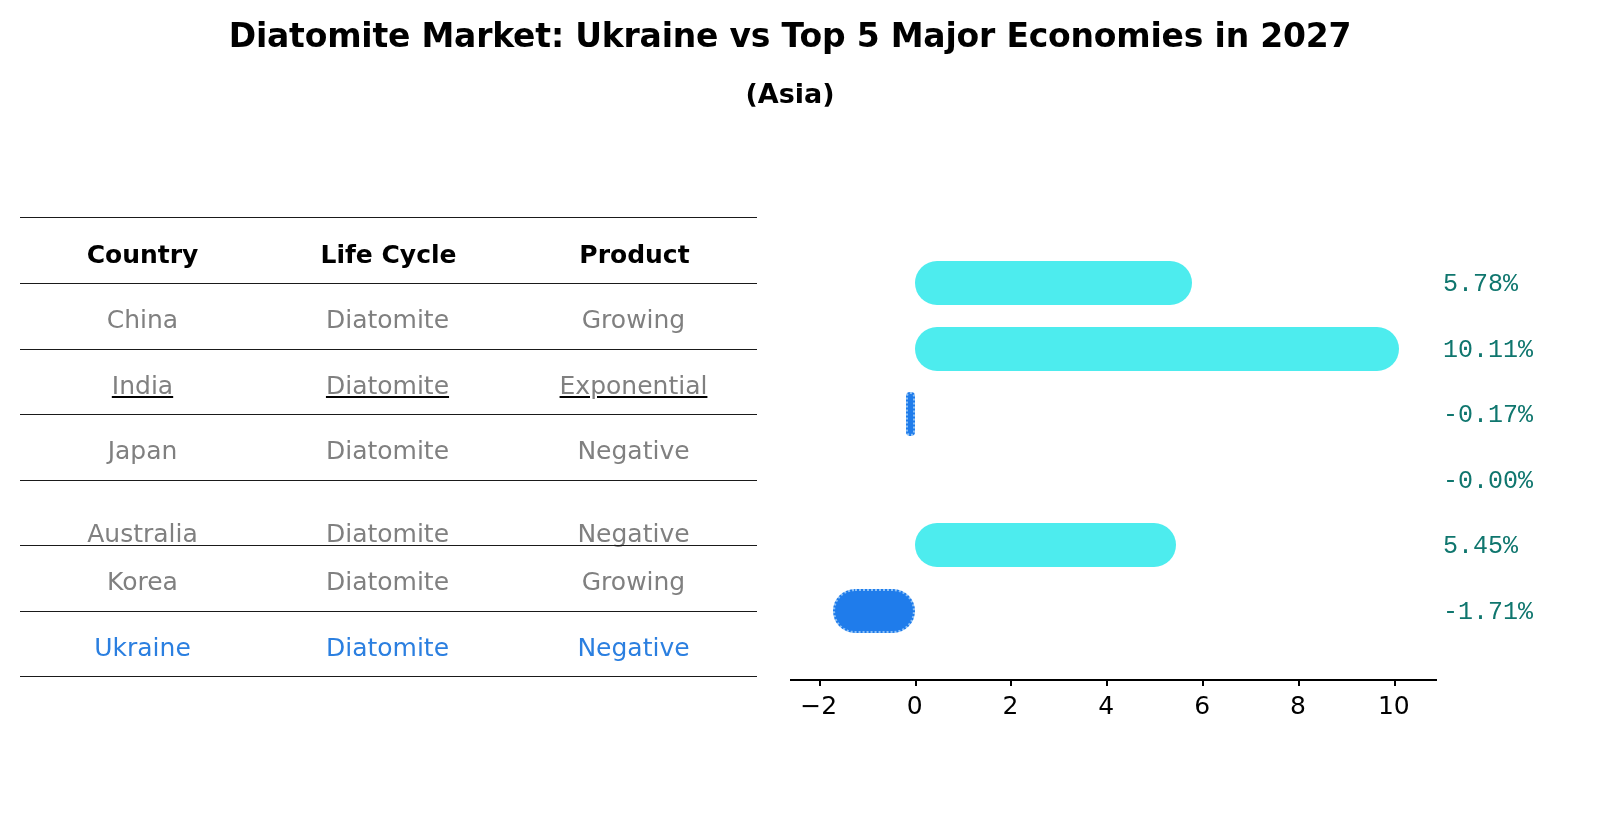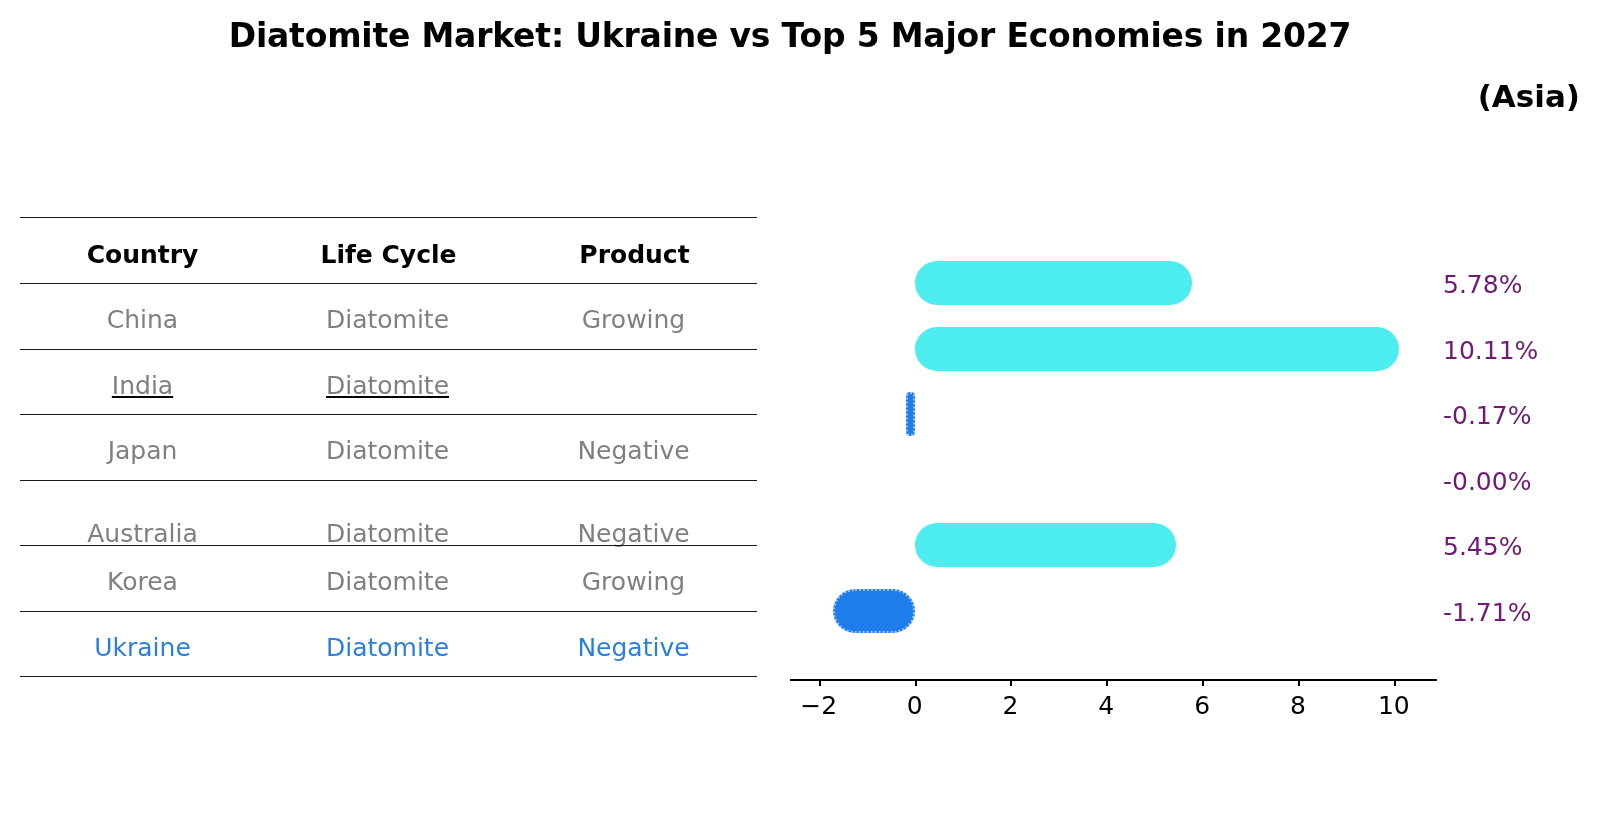--- a/index.html
+++ b/index.html
@@ -33,22 +33,22 @@
     font-weight: bold;
     color: #000000;
     letter-spacing: -0.2px;
     white-space: nowrap;
   }
   .title-sub {
     position: absolute;
     left: 0;
     top: 78px;
     width: 1580px;
-    text-align: right;
-    font-size: 31px;
+    text-align: center;
+    font-size: 27px;
     font-weight: bold;
     color: #000000;
   }
 
   
   #table-panel {
     position: absolute;
     left: 20px;
     top: 217px;
     width: 737px;
@@ -109,22 +109,23 @@
   }
   .bar.neg {
     background: #1f7ceb;
     border: 2px dotted #8ec2f7;
     box-sizing: border-box;
   }
   .vallabel {
     position: absolute;
     left: 683px;
     font-size: 25px;
-    color: #701a75;
-    white-space: nowrap;
+    color: #0f766e;
+    white-space: nowrap;
+    font-family: Liberation Mono, monospace;
   }
 
   
   #axis-line {
     position: absolute;
     left: 30px;
     top: 462px;
     width: 647px;
     height: 0;
     border-top: 2.2px solid #000000;
@@ -163,20 +164,21 @@
       <div class="rule" style="top: 66px;"></div>
       <div class="trow" style="top: 66px; height: 65.5px;">
         <div class="cell c0">China</div>
         <div class="cell c1">Diatomite</div>
         <div class="cell c2">Growing</div>
       </div>
       <div class="rule" style="top: 131.5px;"></div>
       <div class="trow" style="top: 131.5px; height: 65.5px; text-decoration: underline;">
         <div class="cell c0">India</div>
         <div class="cell c1">Diatomite</div>
+        <div class="cell c2">Exponential</div>
       </div>
       <div class="rule" style="top: 197px;"></div>
       <div class="trow" style="top: 197px; height: 65.5px;">
         <div class="cell c0">Japan</div>
         <div class="cell c1">Diatomite</div>
         <div class="cell c2">Negative</div>
       </div>
       <div class="rule" style="top: 262.5px;"></div>
       <div class="trow" style="top: 280px; height: 65.5px;">
         <div class="cell c0">Australia</div>

